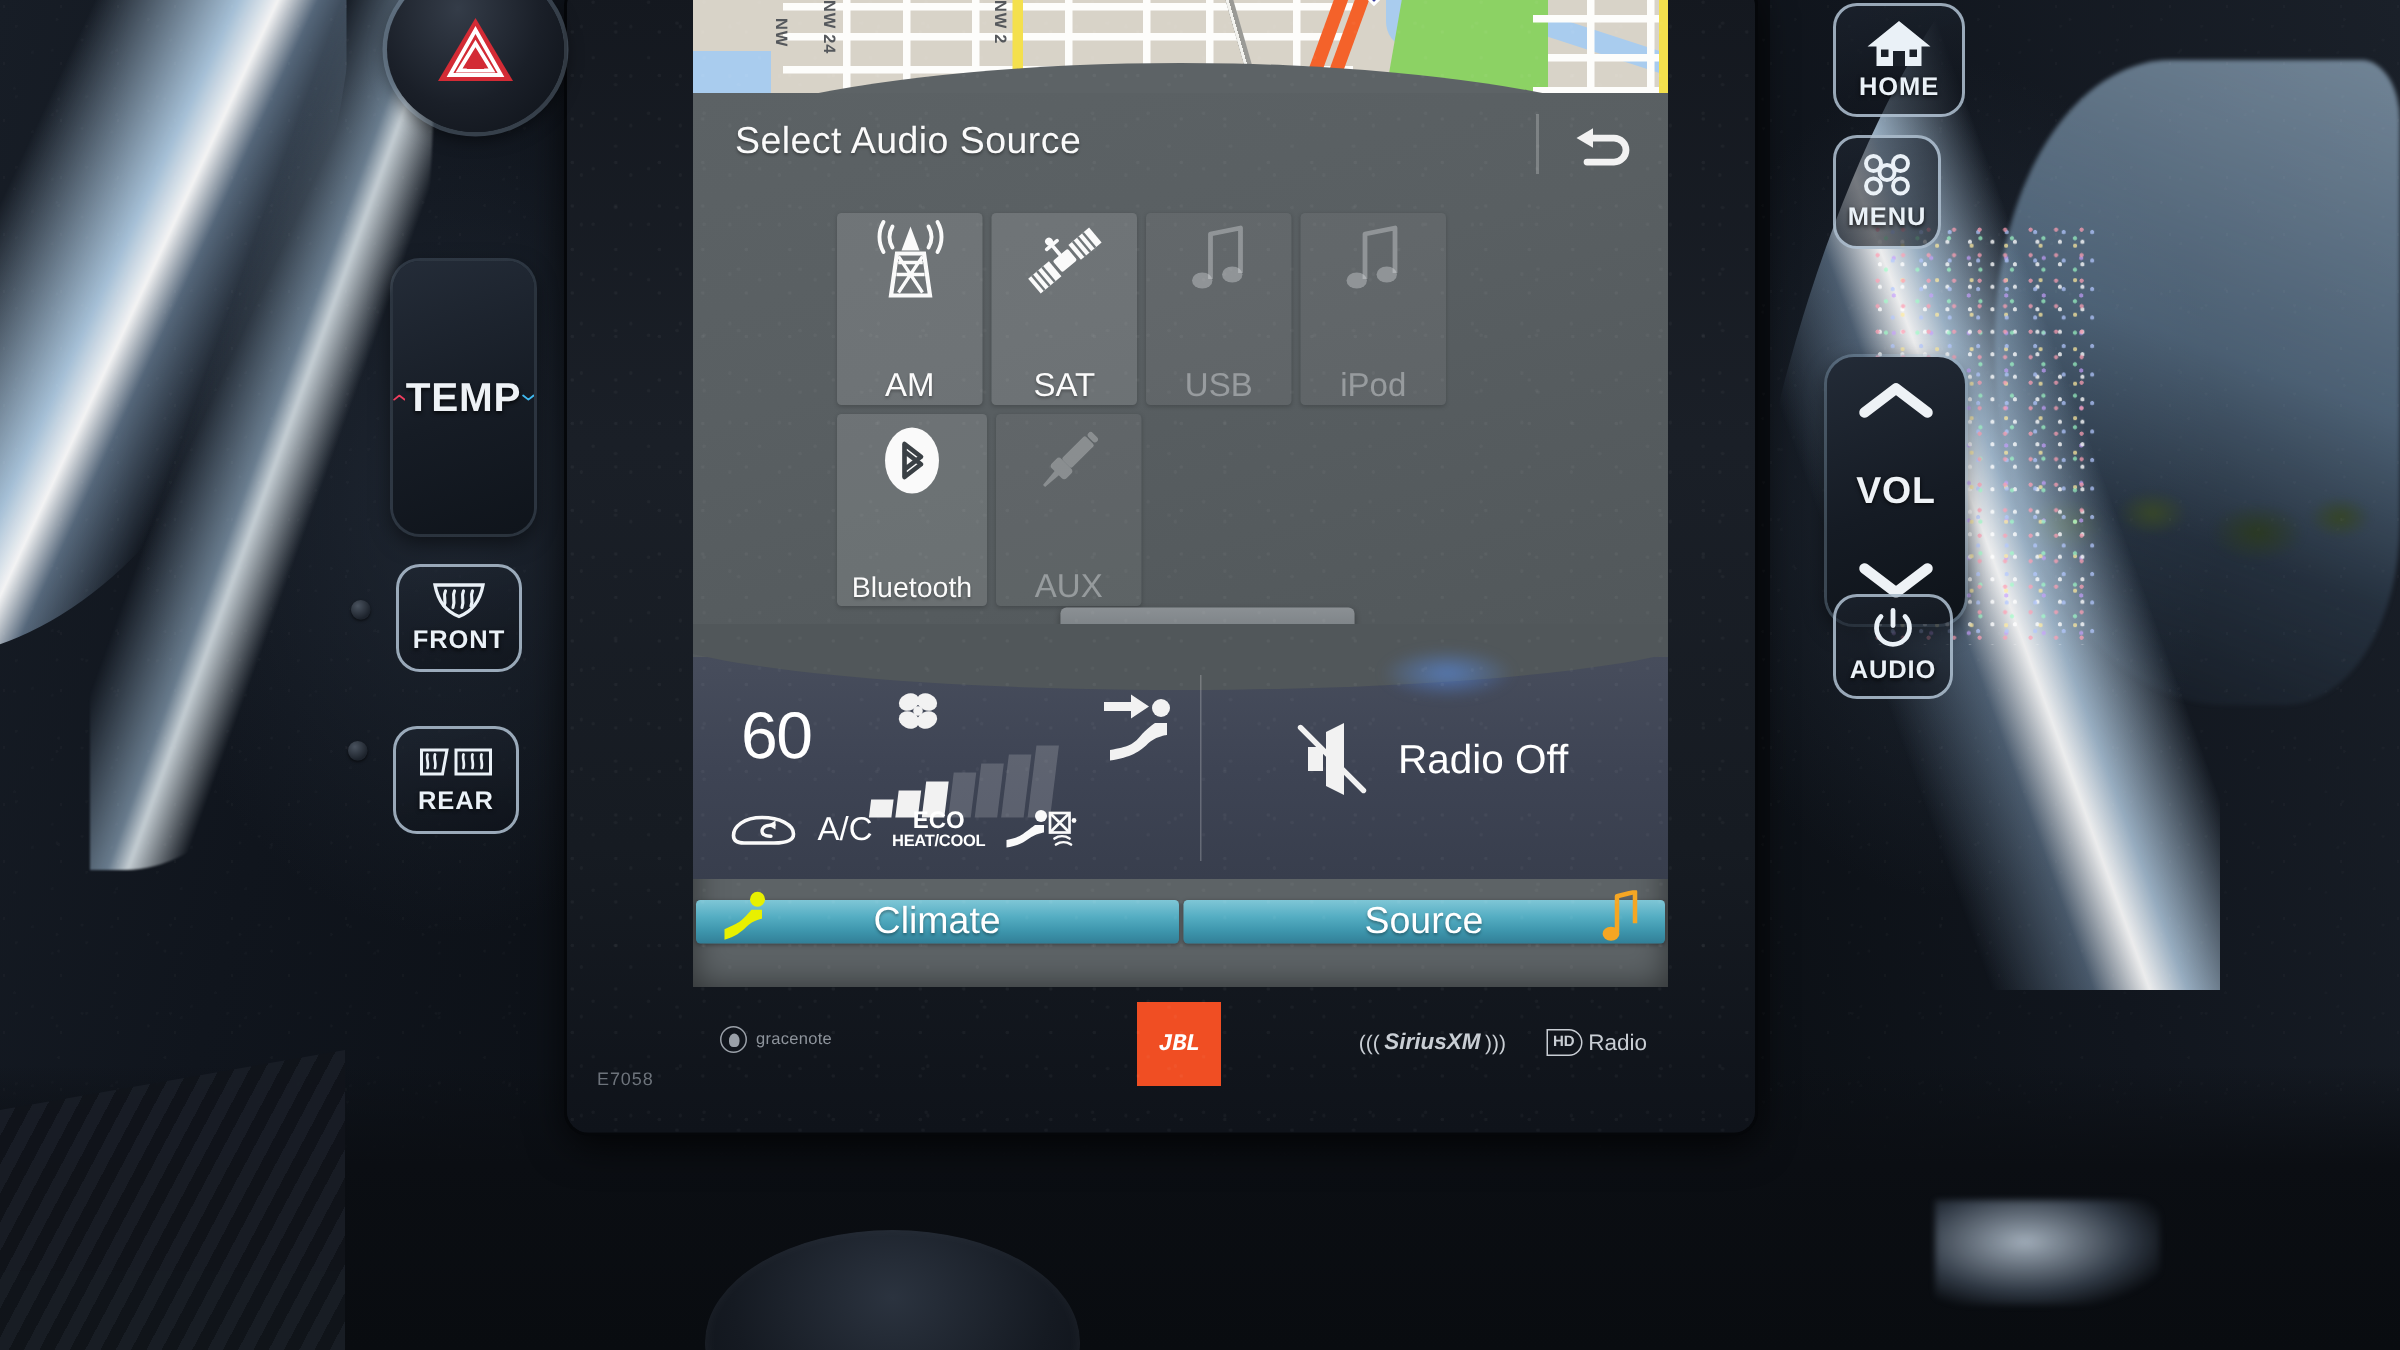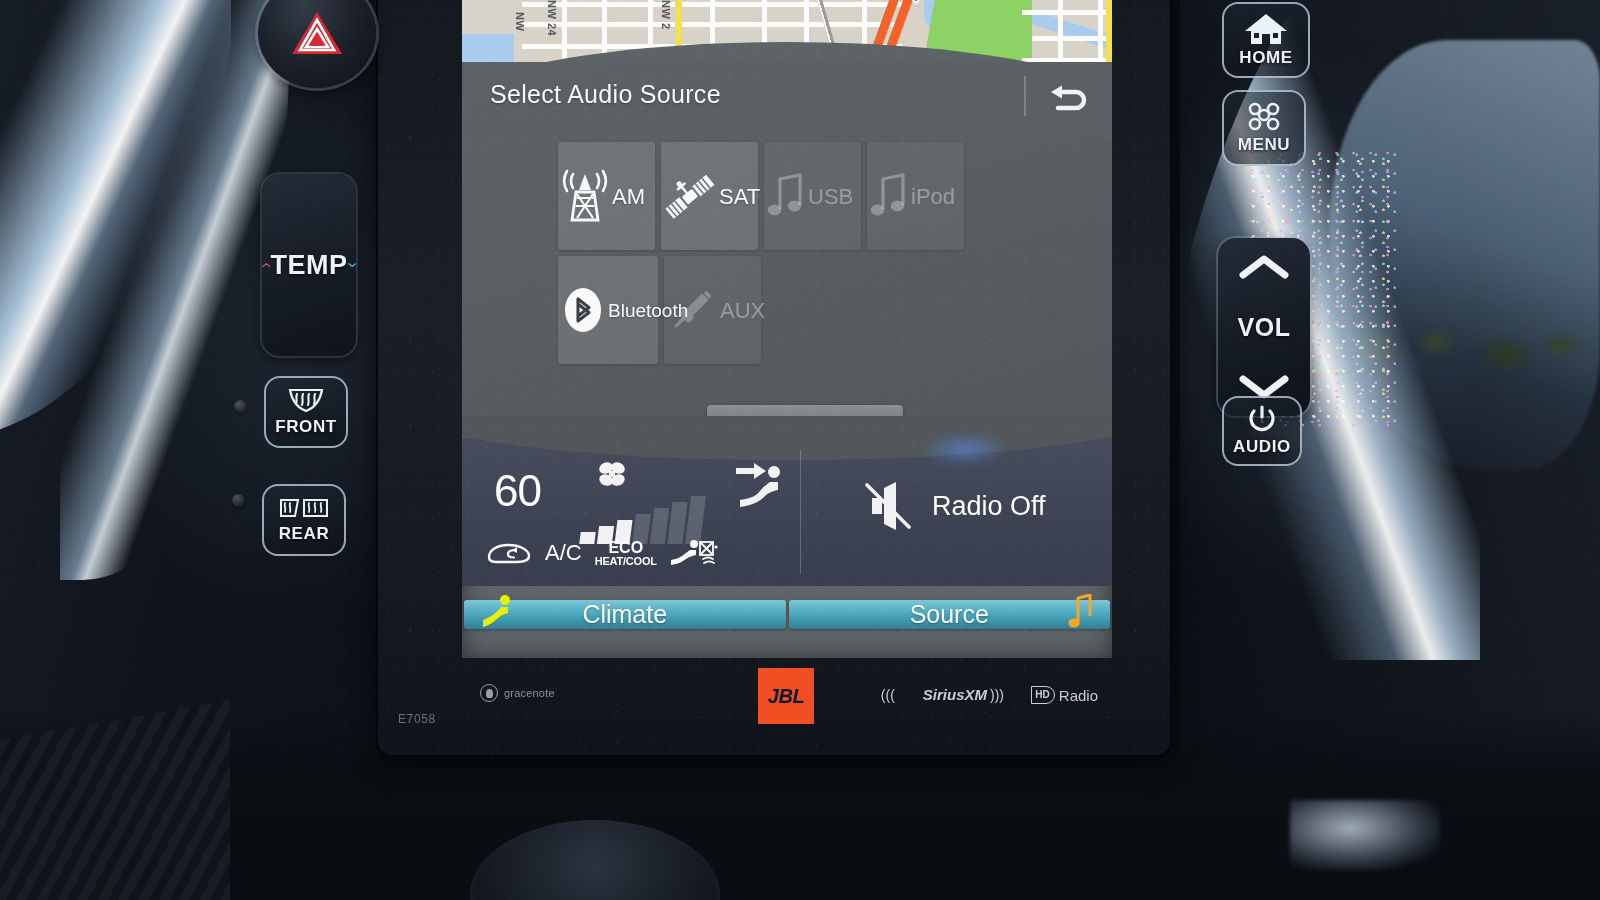--- a/index.html
+++ b/index.html
@@ -193,22 +193,22 @@
     background: rgba(255,255,255,.22);
   }
   .back-btn {
     position: absolute; right: 12px; top: 16px; width: 62px; height: 42px;
     display: flex; align-items: center; justify-content: center;
   }
 
   .src-grid { position: absolute; left: 96px; top: 80px; width: 520px; }
   .src-row { display: flex; gap: 6px; margin-bottom: 6px; }
   .src-tile {
-    width: 97px; height: 108px; border-radius: 3px;
-    display: flex; flex-direction: row; align-items: center; justify-content: flex-start;
+    width: 97px; height: 128px; border-radius: 3px;
+    display: flex; flex-direction: column; align-items: center; justify-content: space-between;
     background: rgba(255,255,255,.13);
     box-shadow: 0 1px 3px rgba(0,0,0,.18);
   }
   .src-tile.dim { background: rgba(255,255,255,.055); }
   .src-tile .ico { height: 62px; display: flex; align-items: center; justify-content: center; }
   .src-tile .lbl {
     color: #fbfbfb; font-size: 22px; margin-top: 2px;
     font-family: "Liberation Sans", sans-serif;
     text-shadow: 0 1px 2px rgba(0,0,0,.3);
   }
@@ -304,31 +304,30 @@
     border: 1.6px solid #9aa0a8;
     display: flex; align-items: center; justify-content: center;
   }
   .gn-dot { width: 7px; height: 9px; border-radius: 50% 50% 40% 40%; background: #9aa0a8; }
   .gn-txt { color: #8e949c; font-size: 11px; letter-spacing: .2px; font-family: "Liberation Sans", sans-serif; }
   .brand-jbl {
     position: absolute; left: 296px; top: 2px; width: 56px; height: 56px;
     background: #f04e23; display: flex; align-items: center; justify-content: center;
   }
   .jbl-txt {
-    color: #0f172a; font-size: 20px; font-weight: bold; font-style: italic;
-    letter-spacing: -.5px; font-family: Liberation Sans, sans-serif;
+    color: #ffffff; font-size: 16px; font-weight: bold; font-style: italic;
+    letter-spacing: -.5px; font-family: Liberation Mono, monospace;
   }
   .brand-sirius {
     position: absolute; right: 108px; top: 20px;
     display: flex; align-items: center; gap: 3px;
   }
   .sx-txt {
     color: #c9ced4; font-size: 15px; font-weight: bold; font-style: italic;
     font-family: "Liberation Sans", sans-serif;
-    margin-left: 25px;
   }
   .sx-par { color: #c9ced4; font-size: 14px; font-family: "Liberation Sans", sans-serif; }
   .brand-hd {
     position: absolute; right: 14px; top: 20px; display: flex; align-items: center; gap: 4px;
   }
   .hd-badge {
     color: #c9ced4; font-size: 10px; font-weight: bold;
     border: 1.4px solid #c9ced4; border-radius: 0 9px 9px 0;
     padding: 0 4px 0 3px; line-height: 16px;
     font-family: "Liberation Sans", sans-serif;
@@ -370,21 +369,21 @@
     gap: 2px;
   }
   .hw-sq-lbl {
     color: #eaf1f7; font-size: 17px; font-weight: bold; letter-spacing: .6px;
     font-family: "Liberation Sans", sans-serif;
     text-shadow: 0 1px 3px rgba(0,0,0,.8);
   }
   .hw-front { left: 264px; top: 376px; }
   .hw-rear  { left: 262px; top: 484px; }
   .hw-home  { left: 1222px; top: 2px; width: 88px; height: 76px; }
-  .hw-menu  { left: 1222px; top: 90px; width: 84px; height: 76px; }
+  .hw-menu  { left: 1222px; top: 90px; width: 72px; height: 76px; }
   .hw-audio { left: 1222px; top: 396px; width: 80px; height: 70px; }
   .hw-vol {
     position: absolute; left: 1218px; top: 190px; width: 92px; height: 178px;
     border-radius: 18px;
     background: linear-gradient(160deg, #232b37 0%, #151b24 55%, #0e1319 100%);
     box-shadow: 0 0 0 2px rgba(170,200,225,.28), 0 5px 14px rgba(0,0,0,.55);
     display: flex; flex-direction: column; align-items: center; justify-content: space-between;
     padding: 16px 0;
     margin-top: 48px;
   }

